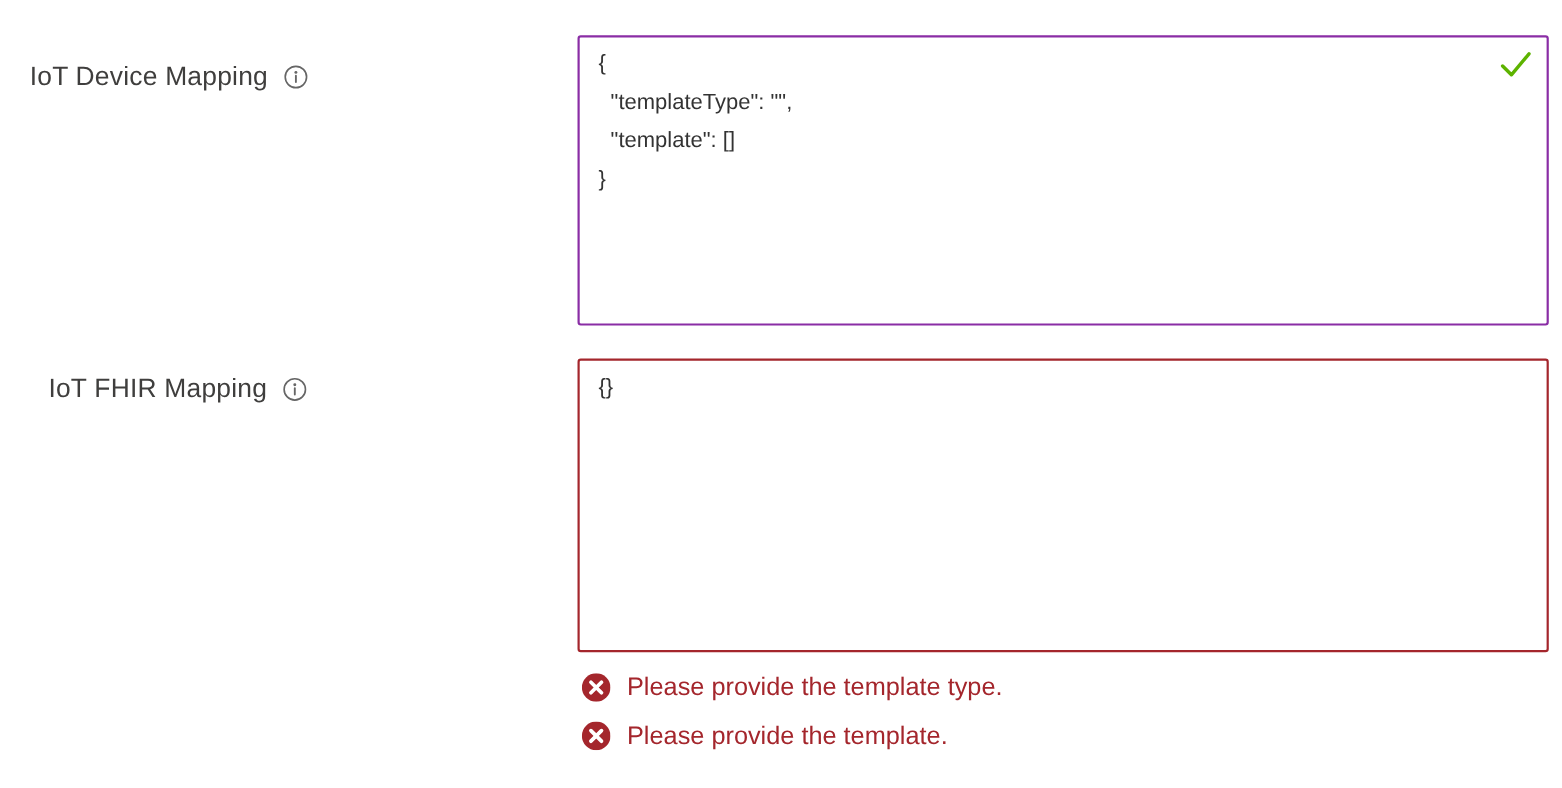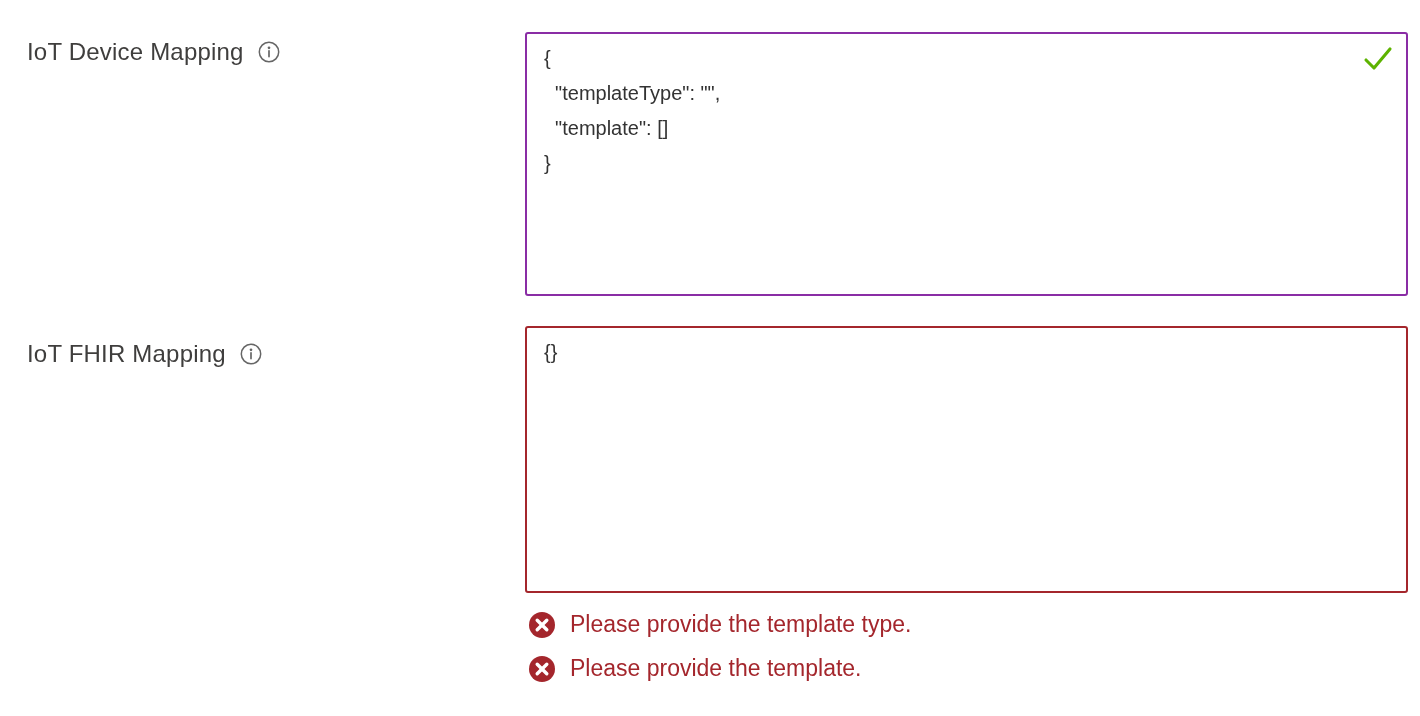--- a/index.html
+++ b/index.html
@@ -16,22 +16,22 @@
     position: absolute;
     left: 27px;
     display: flex;
     align-items: center;
     gap: 14px;
     font-size: 24px;
     color: #3f3e3d;
     letter-spacing: 0.2px;
     white-space: nowrap;
   }
-  #label-row-1 { top: 38px; }
-  #label-row-2 { top: 340px; }
+  #label-row-1 { top: 56px; }
+  #label-row-2 { top: 340px; margin-left: 17px; }
 
   .info-icon {
     display: inline-flex;
     width: 22px; height: 22px;
     cursor: default;
   }
 
   
   .editor-wrap {
     position: absolute;

